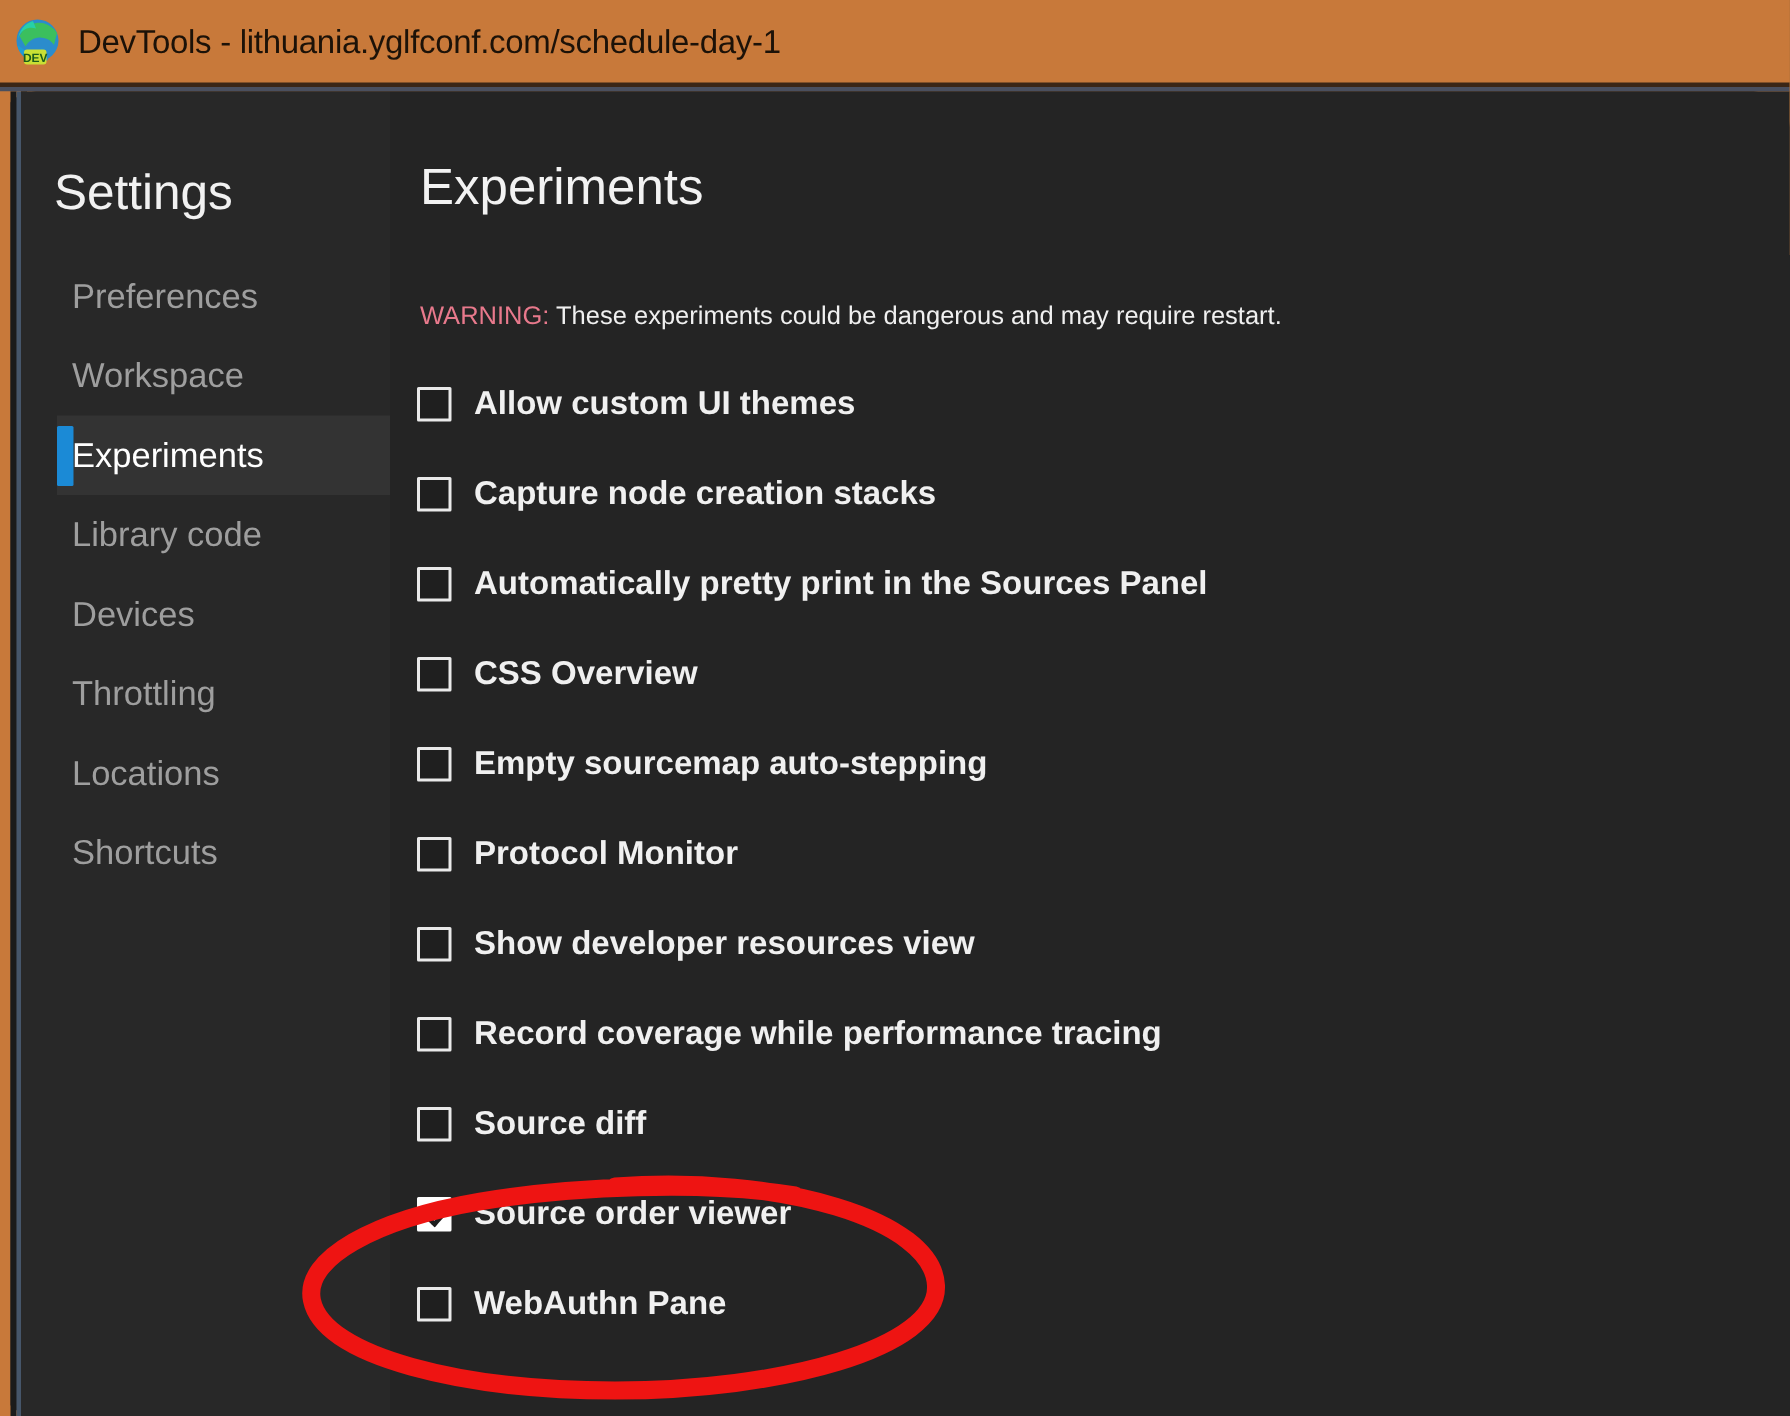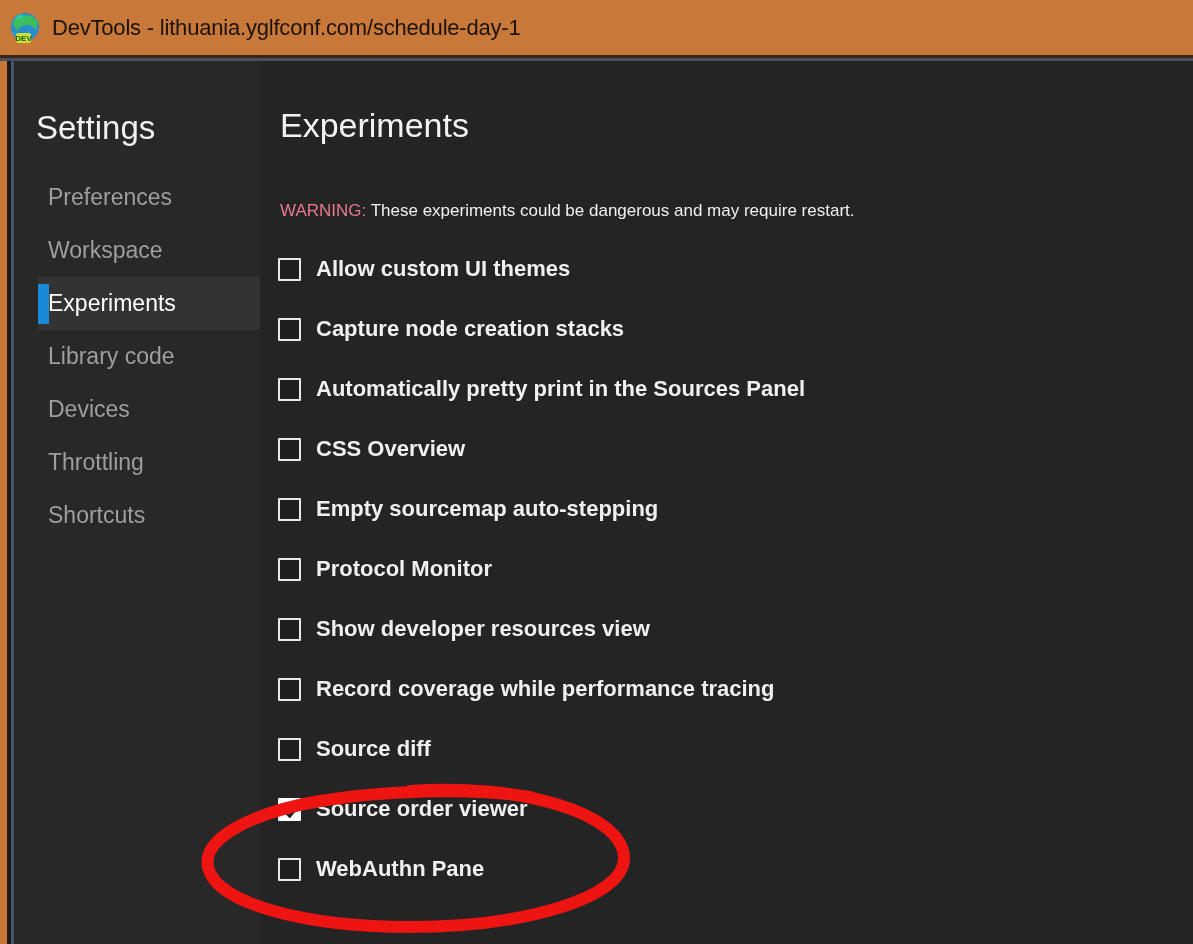--- a/index.html
+++ b/index.html
@@ -295,20 +295,23 @@
         </div>
 
         <div class="nav-item">
           <span class="label">Devices</span>
         </div>
 
         <div class="nav-item">
           <span class="label">Throttling</span>
         </div>
 
+        <div class="nav-item">
+          <span class="label">Locations</span>
+        </div>
 
         <div class="nav-item">
           <span class="label">Shortcuts</span>
         </div>
 
       </div>
     </div>
 
     <div class="main">
       <div class="main-title">Experiments</div>

